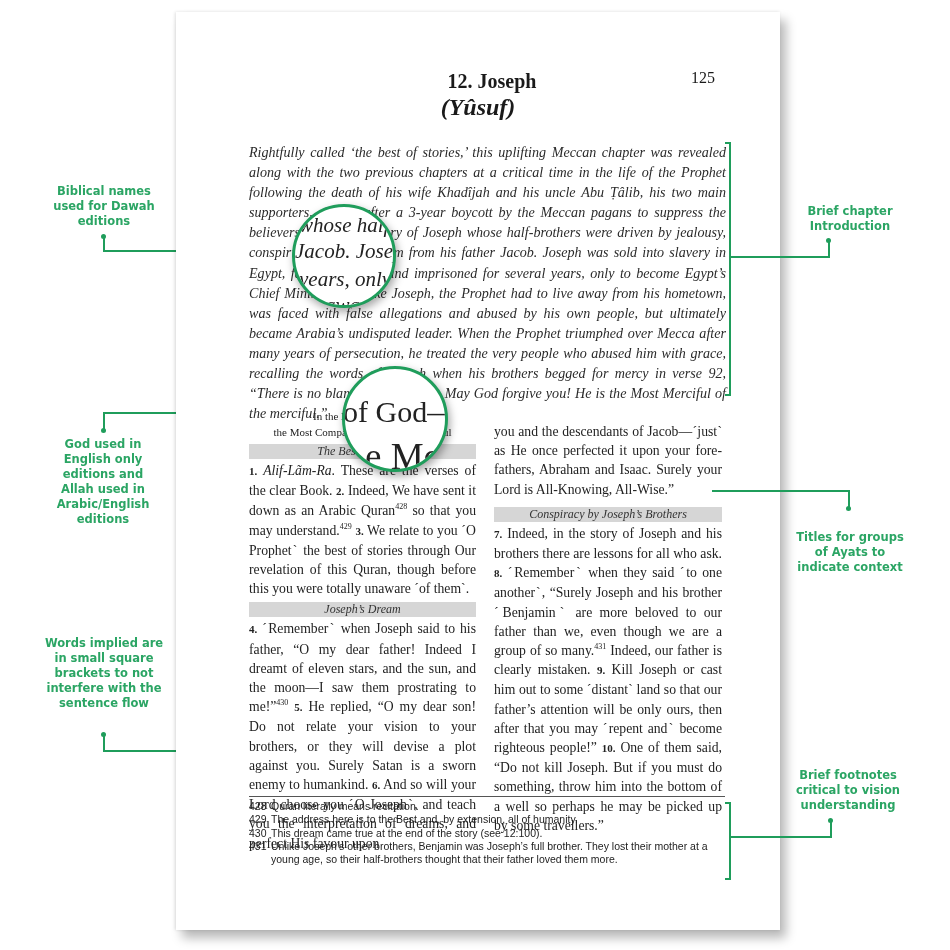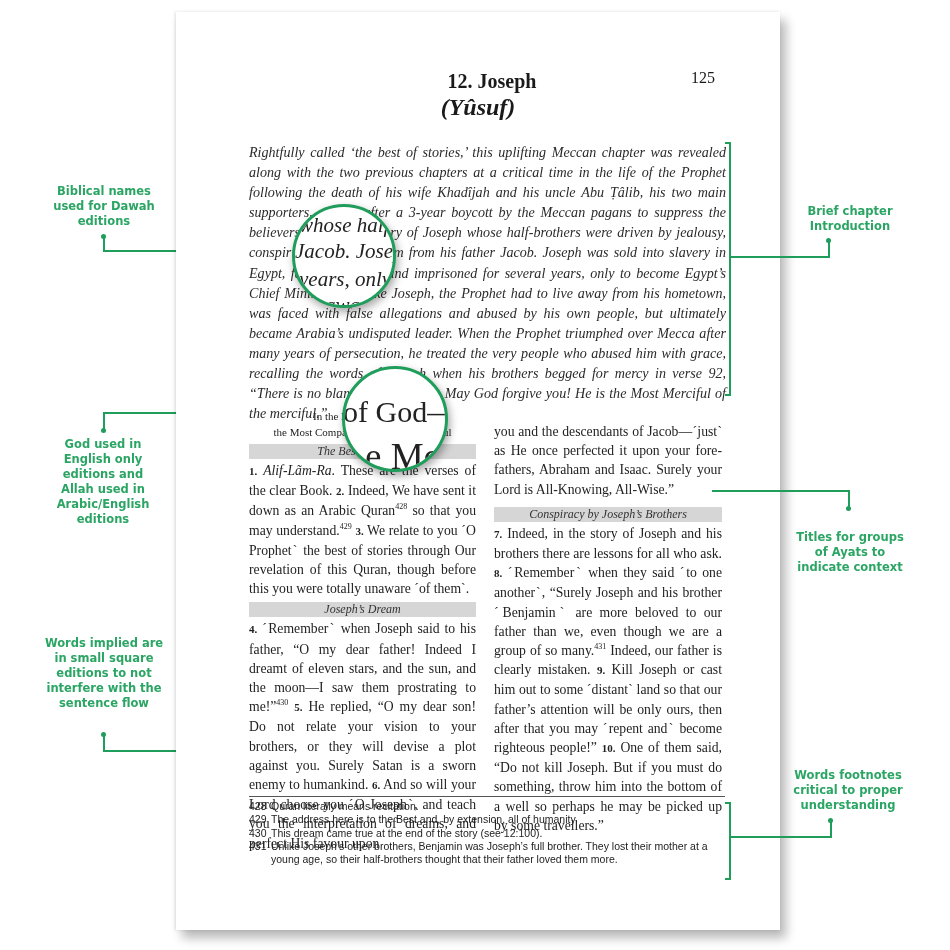--- a/index.html
+++ b/index.html
@@ -142,16 +142,16 @@
 <div class="line" style="left:722px;top:490px;width:128px;height:2px;"></div>
 <div class="line" style="left:848px;top:490px;width:2px;height:18px;"></div>
 <div class="dot" style="left:846px;top:506px;"></div>
 
 <div class="line" style="left:731px;top:836px;width:100px;height:2px;"></div>
 <div class="line" style="left:830px;top:820px;width:2px;height:18px;"></div>
 <div class="dot" style="left:828px;top:818px;"></div>
 
 <div class="ann" style="left:44px;top:184px;width:120px;">Biblical names used for Dawah editions</div>
 <div class="ann" style="left:50px;top:437px;width:106px;">God used in English only editions and Allah used in Arabic/English editions</div>
-<div class="ann" style="left:44px;top:636px;width:120px;">Words implied are in small square editions to not interfere with the sentence flow</div>
+<div class="ann" style="left:44px;top:636px;width:120px;">Words implied are in small square brackets to not interfere with the sentence flow</div>
 <div class="ann" style="left:800px;top:204px;width:100px;">Brief chapter Introduction</div>
 <div class="ann" style="left:794px;top:514px;width:112px;margin-top:16px;">Titles for groups of Ayats to indicate context</div>
-<div class="ann" style="left:790px;top:768px;width:116px;">Words footnotes critical to proper understanding</div>
+<div class="ann" style="left:790px;top:768px;width:116px;">Brief footnotes critical to vision understanding</div>
 
 </body></html>

